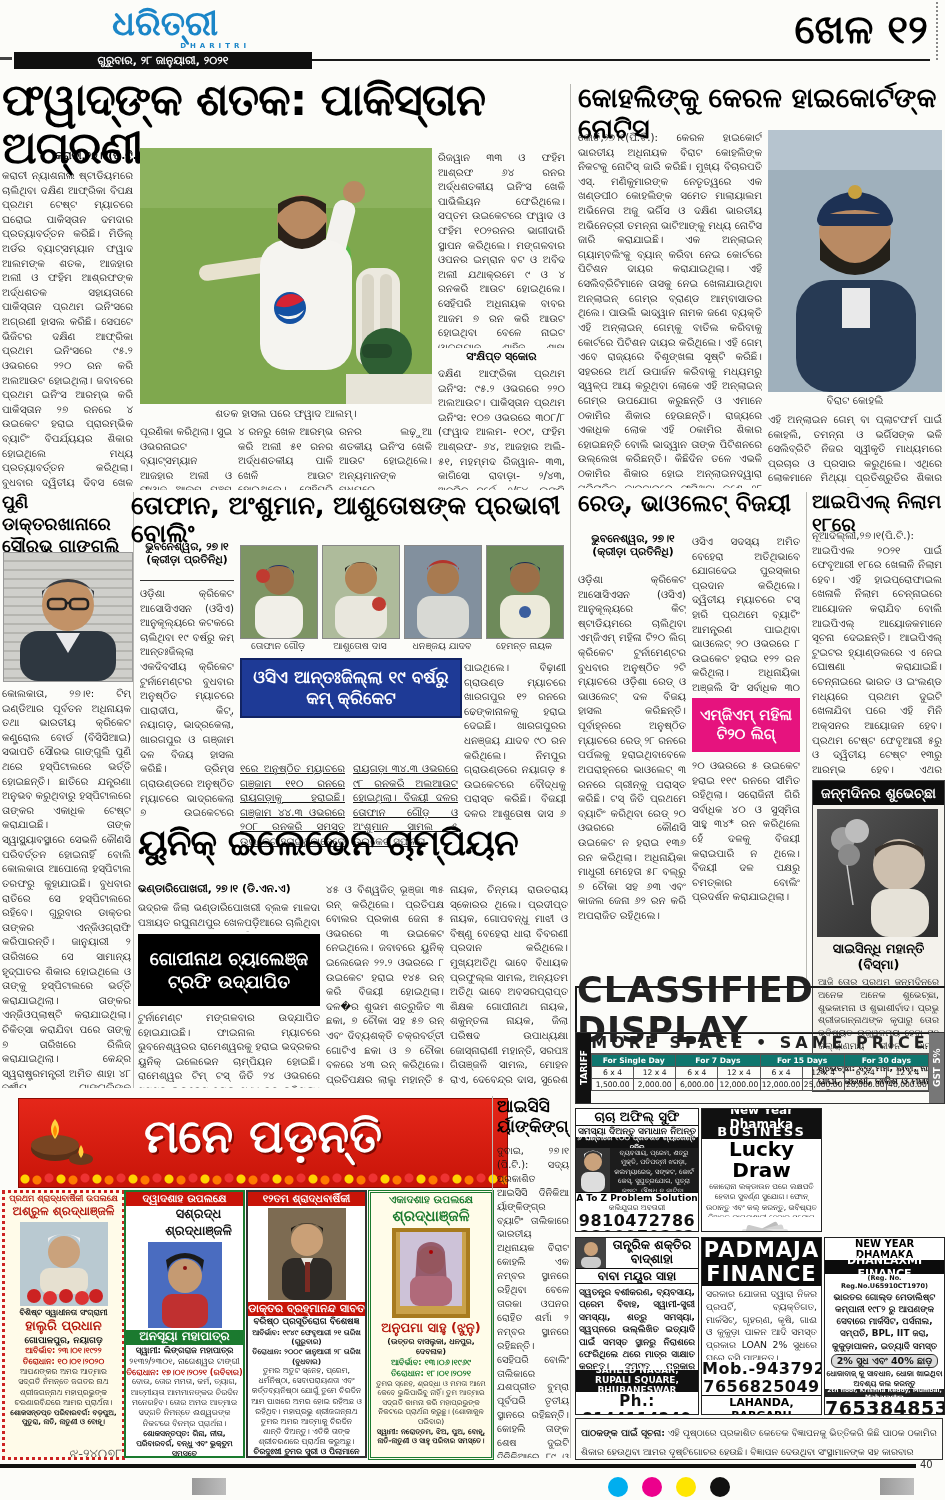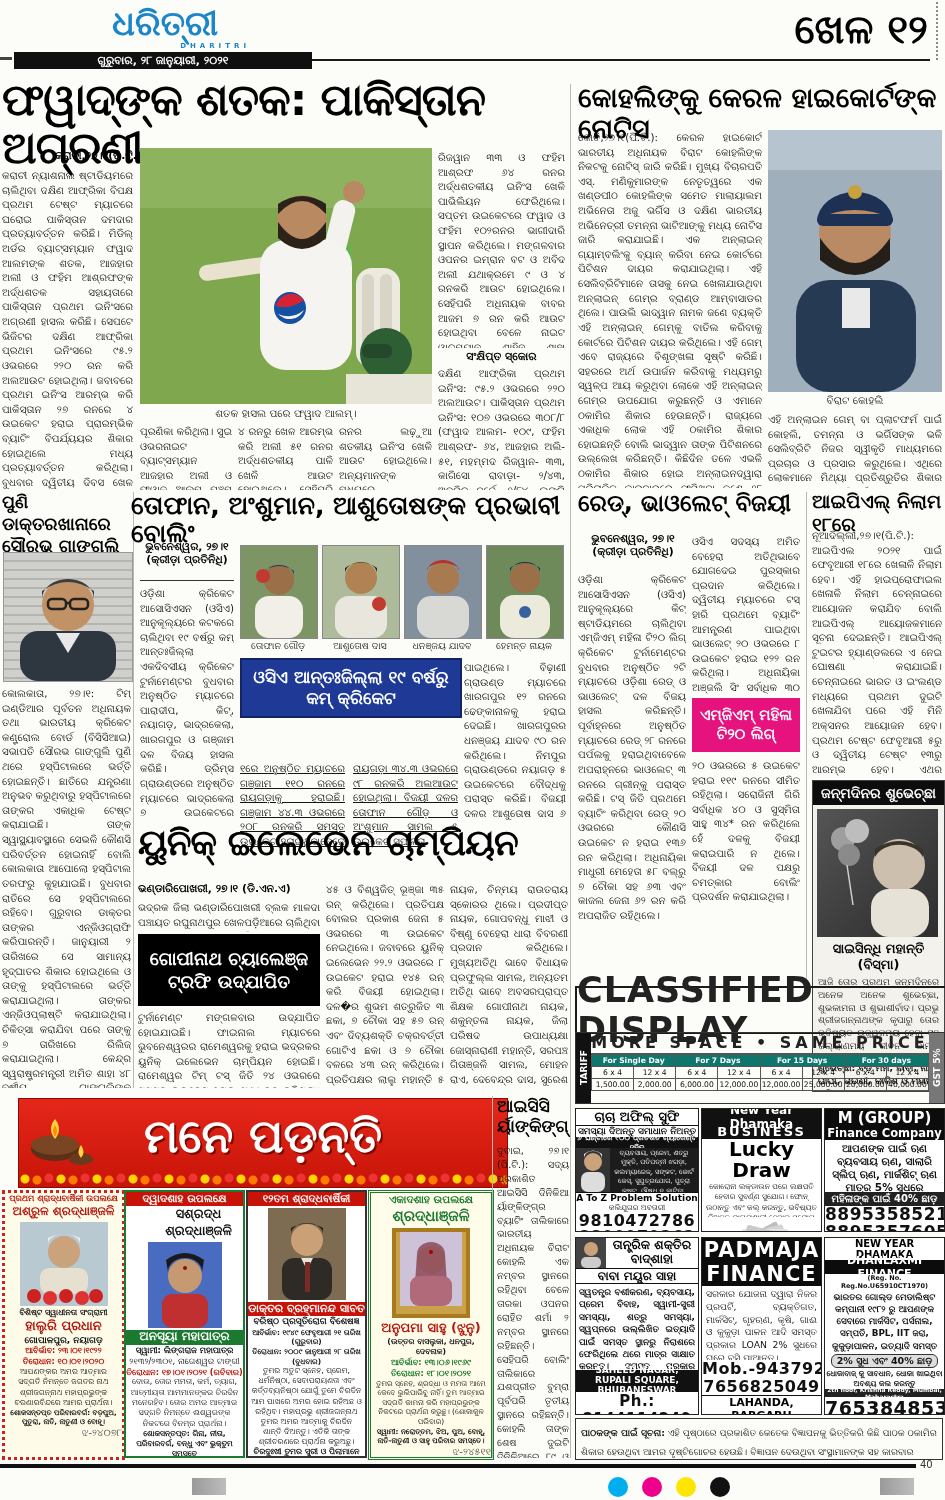--- a/index.html
+++ b/index.html
@@ -19,21 +19,21 @@
   .adnum{font-weight:bold;font-family:"DejaVu Sans",sans-serif;letter-spacing:.5px;}
   .flowers{background:
      radial-gradient(circle at 6px 8px,#ffd400 4px,transparent 5px),
      radial-gradient(circle at 18px 9px,#ff7a00 4px,transparent 5px),
      radial-gradient(circle at 30px 7px,#e33 4px,transparent 5px);
      background-size:36px 16px;background-repeat:repeat-x;}
   .shutter{background:repeating-linear-gradient(180deg,#cfcfcb 0 7px,#b5b5b0 7px 9px);}
   .grass{background:linear-gradient(180deg,#8fb35a 0%,#7ba647 45%,#6d9a3e 100%);}
   .obit-card{overflow:hidden;font-size:8.6px;line-height:1.3;text-align:center;}
   .obit-head{font-weight:bold;}
-  .tinycode{font-size:10px;color:#555;text-align:right;}
+  .tinycode{font-size:13px;color:#555;text-align:right;margin-top:20px;}
   .dotted-v{border-left:2px dotted #888;}
   table.tariff{border-collapse:collapse;width:100%;table-layout:fixed;}
   table.tariff td{border:1px solid #555;font-size:7.6px;text-align:center;padding:0;height:11px;overflow:hidden;white-space:nowrap;}
   td.per{background:#0f766e;color:#fff;font-weight:bold;}
   .vert{writing-mode:vertical-rl;transform:rotate(180deg);display:flex;align-items:center;justify-content:center;font-weight:bold;}
 </style>
 </head>
 <body>
 
 <div class="page">
@@ -291,28 +291,20 @@
         <rect x="-26" y="-12" width="46" height="12" rx="2" fill="#bdbdbd" transform="rotate(-28)"></rect>
         <rect x="-24" y="-12" width="46" height="12" rx="2" fill="#d4d4d4" transform="rotate(-14)"></rect>
         <rect x="-22" y="-12" width="46" height="12" rx="2" fill="#e4e4e4" transform="rotate(0)"></rect>
         <rect x="-20" y="-12" width="46" height="12" rx="2" fill="#cacaca" transform="rotate(14)"></rect>
       </g>
     </svg>
     
     
   </div>
 
-  <div class="a gray-ad" style="left:824px;top:1108px;width:119px;height:122px;">
-    <div class="ctr box-inv" style="background:#0c0c0c;font-size:15px;height:17px;">M (GROUP)</div>
-    <div class="ctr box-inv" style="background:#0c0c0c;font-size:11.5px;height:14px;">Finance Company</div>
-    <div class="ctr" style="font-size:10.5px;font-weight:bold;padding:2px 3px;height:48px;overflow:hidden;">ଆପଣଙ୍କ ପାଇଁ ଋଣ ବ୍ୟବସାୟ ଋଣ, ସାଲାରି ସ୍ଲିପ୍ ଋଣ, ମାର୍କଶିଟ୍ ଋଣ ମାତ୍ର 5% ସୁଧରେ</div>
-    <div class="ctr box-inv" style="background:#222;font-size:10px;height:14px;">ମହିଳାଙ୍କ ପାଇଁ 40% ଛାଡ଼</div>
-    <div class="ctr adnum" style="font-size:17px;line-height:1.05;">8895358521</div>
-    <div class="ctr adnum" style="font-size:17px;line-height:1.05;">8895357605</div>
-  </div>
 
   <div class="a gray-ad" style="left:575px;top:1237px;width:122px;height:176px;">
     <div style="display:flex;border-bottom:1px solid #111;">
       <div class="ph" style="position:relative;width:30px;height:30px;background:#444;">
         <svg width="30" height="30" viewBox="0 0 30 30">
             <circle cx="15" cy="11" r="7" fill="#c9a17a"></circle>
             <rect x="5" y="19" width="20" height="11" rx="5" fill="#ccc"></rect>
           </svg>
       </div>
       <div class="ctr hl" style="flex:1;font-size:12.5px;line-height:1.15;">ତାନ୍ତ୍ରିକ ଶକ୍ତିର ବାଦ୍‌ଶାହା</div>

